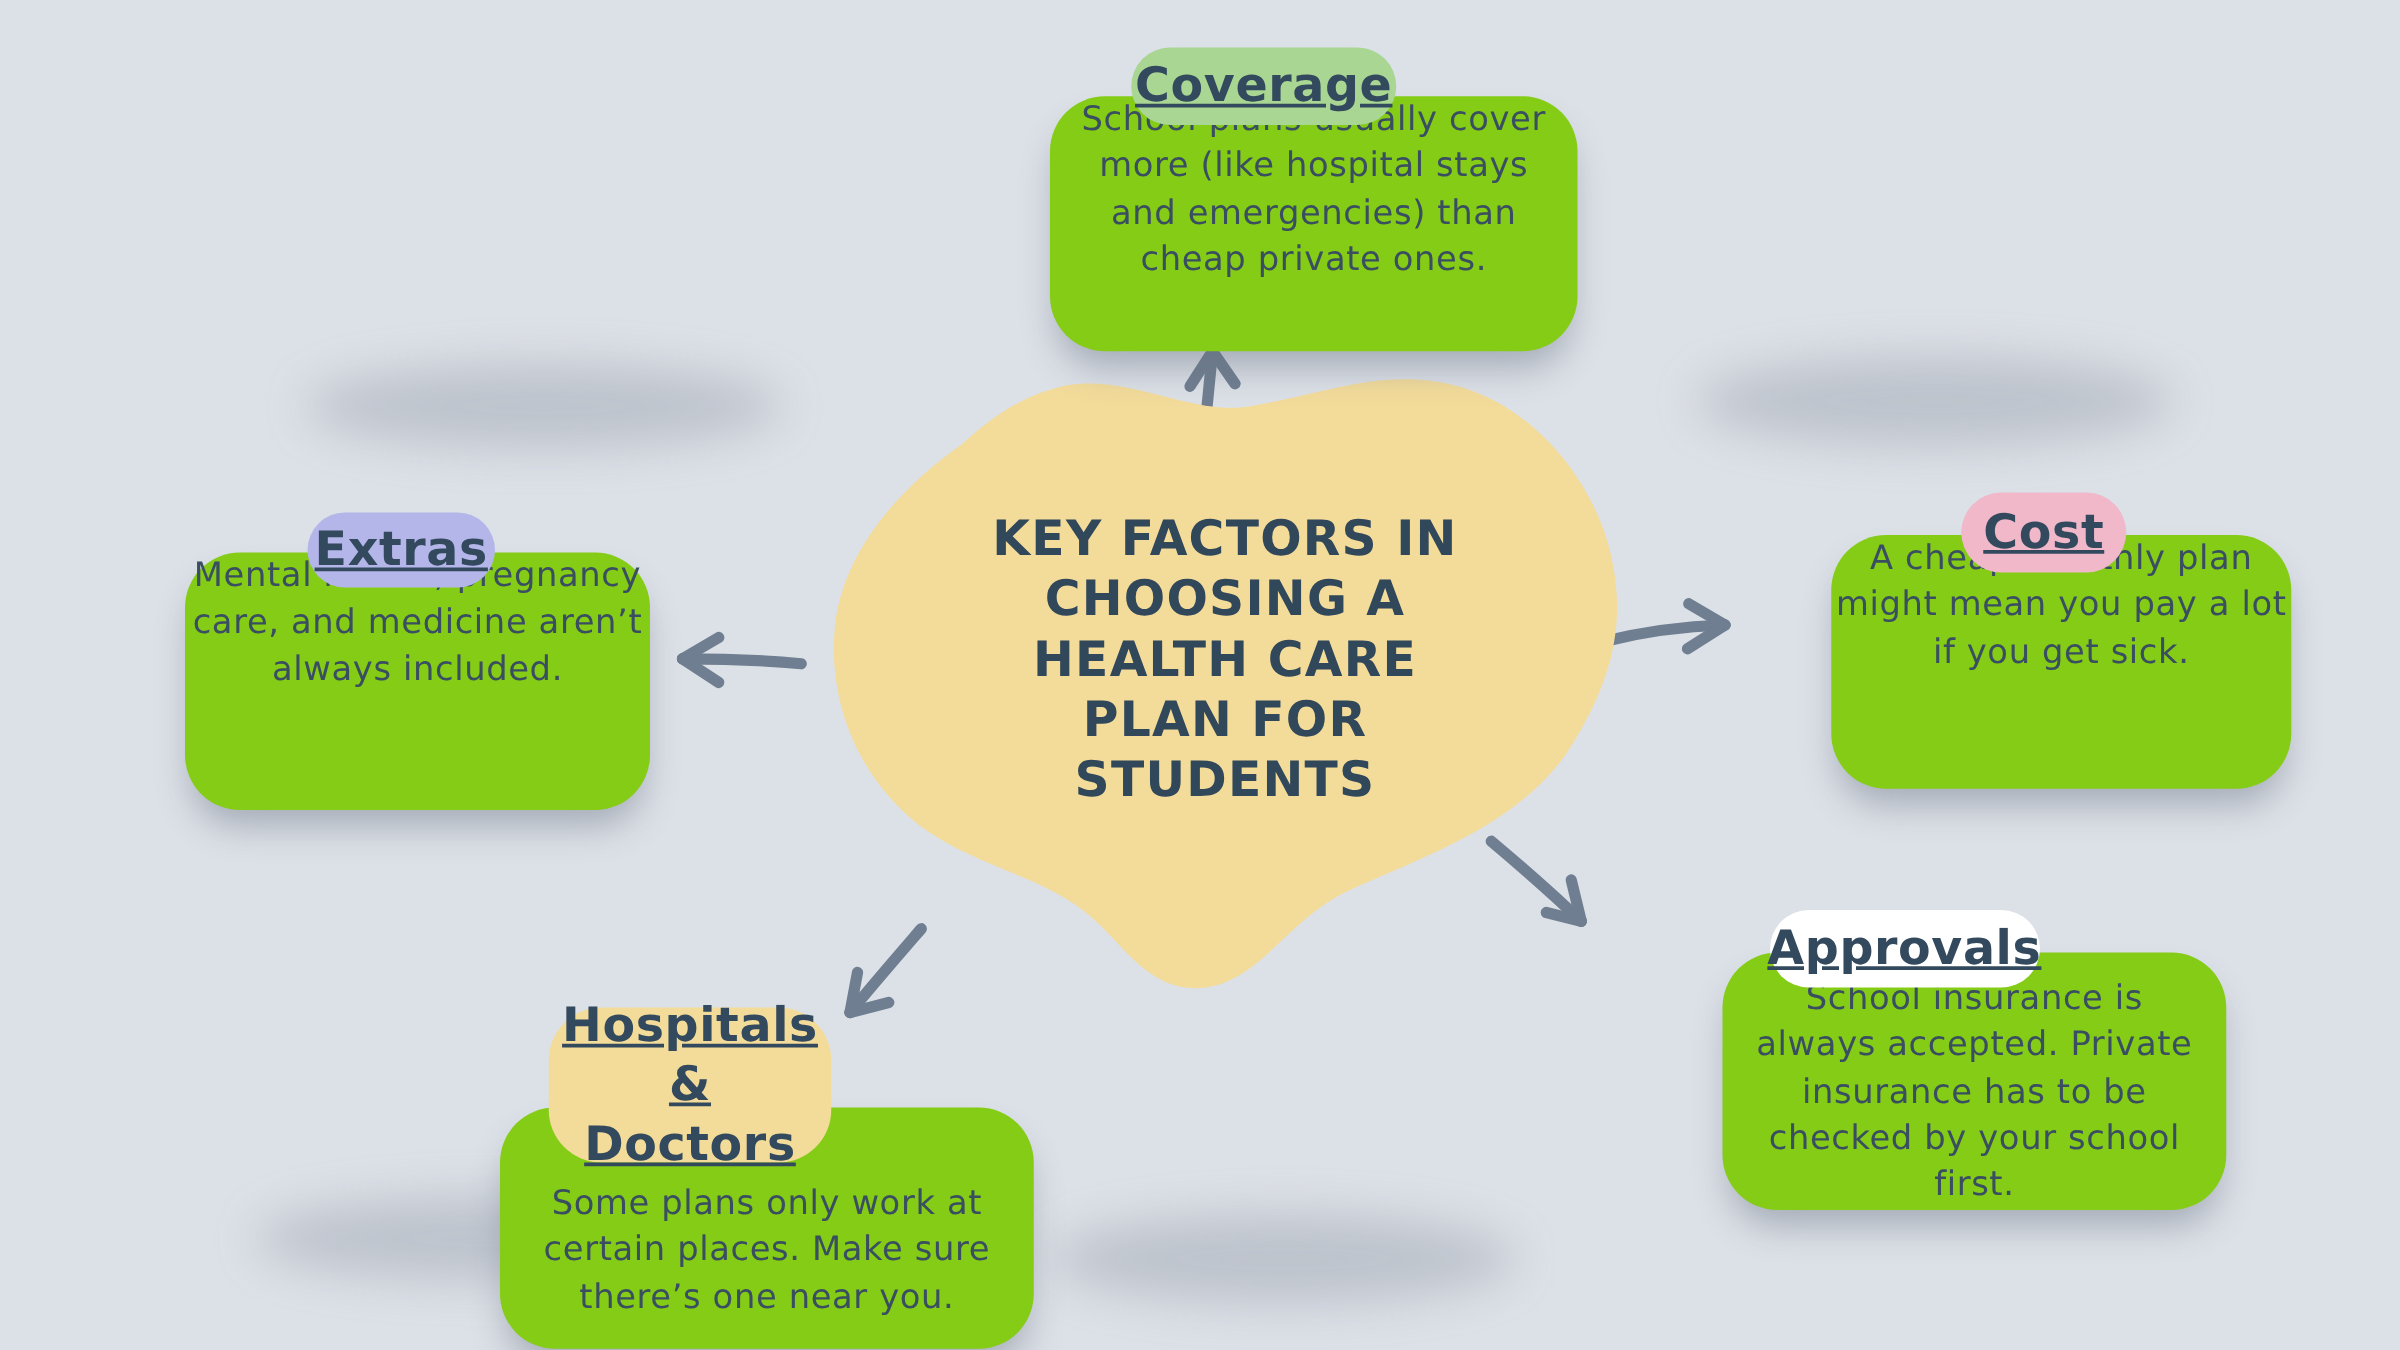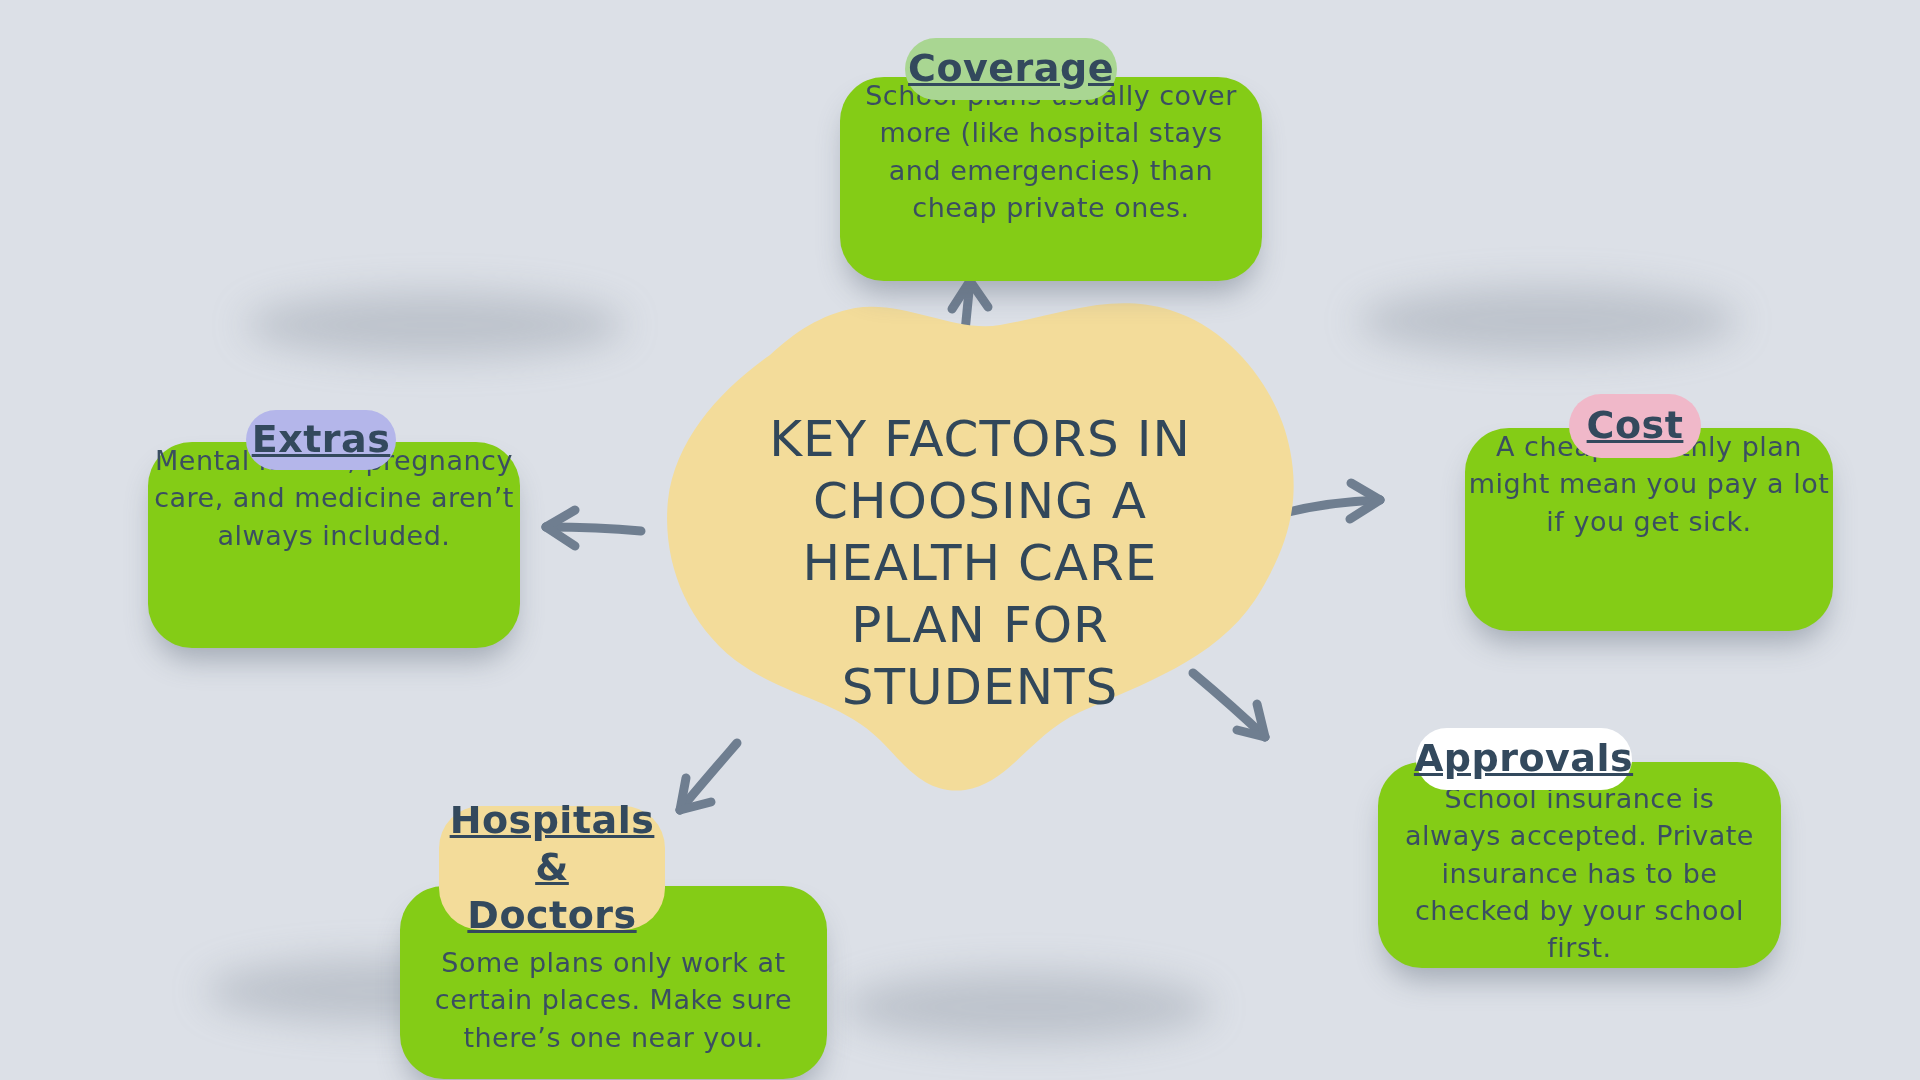--- a/index.html
+++ b/index.html
@@ -40,22 +40,22 @@
     position: absolute;
     left: 650px; top: 290px;
     width: 660px; height: 530px;
   }
   .central svg { position: absolute; left: 0; top: 0; }
   .central-title {
     position: absolute;
     left: 0; top: 118px;
     width: 100%;
     text-align: center;
-    font-size: 50px;
-    font-weight: normal;
+    font-size: 39px;
+    font-weight: bold;
     letter-spacing: 1px;
     line-height: 1.24;
     color: #31475a;
     white-space: pre-line;
   }
 
   
   .node { position: absolute; }
   .card {
     position: absolute;

